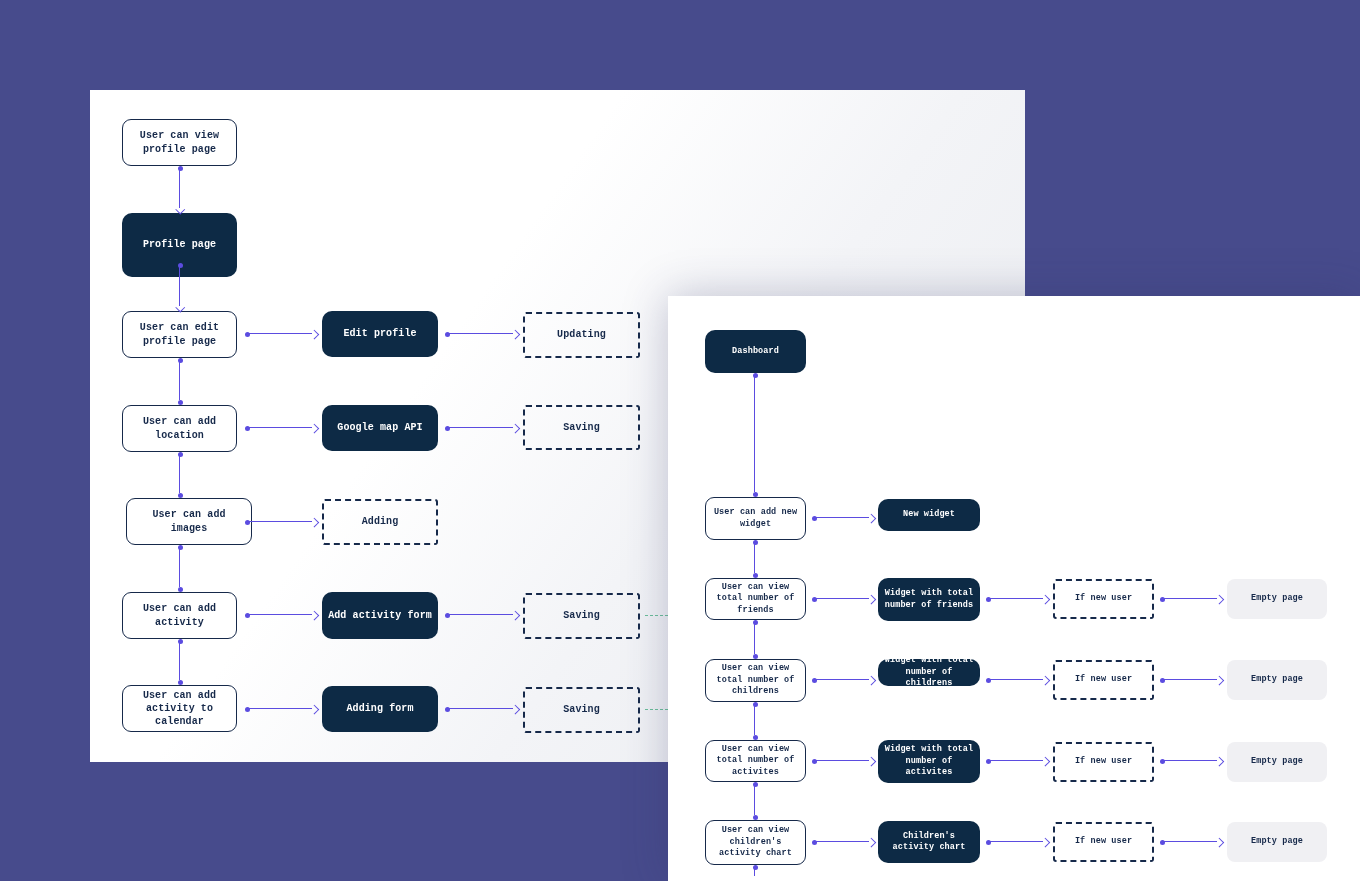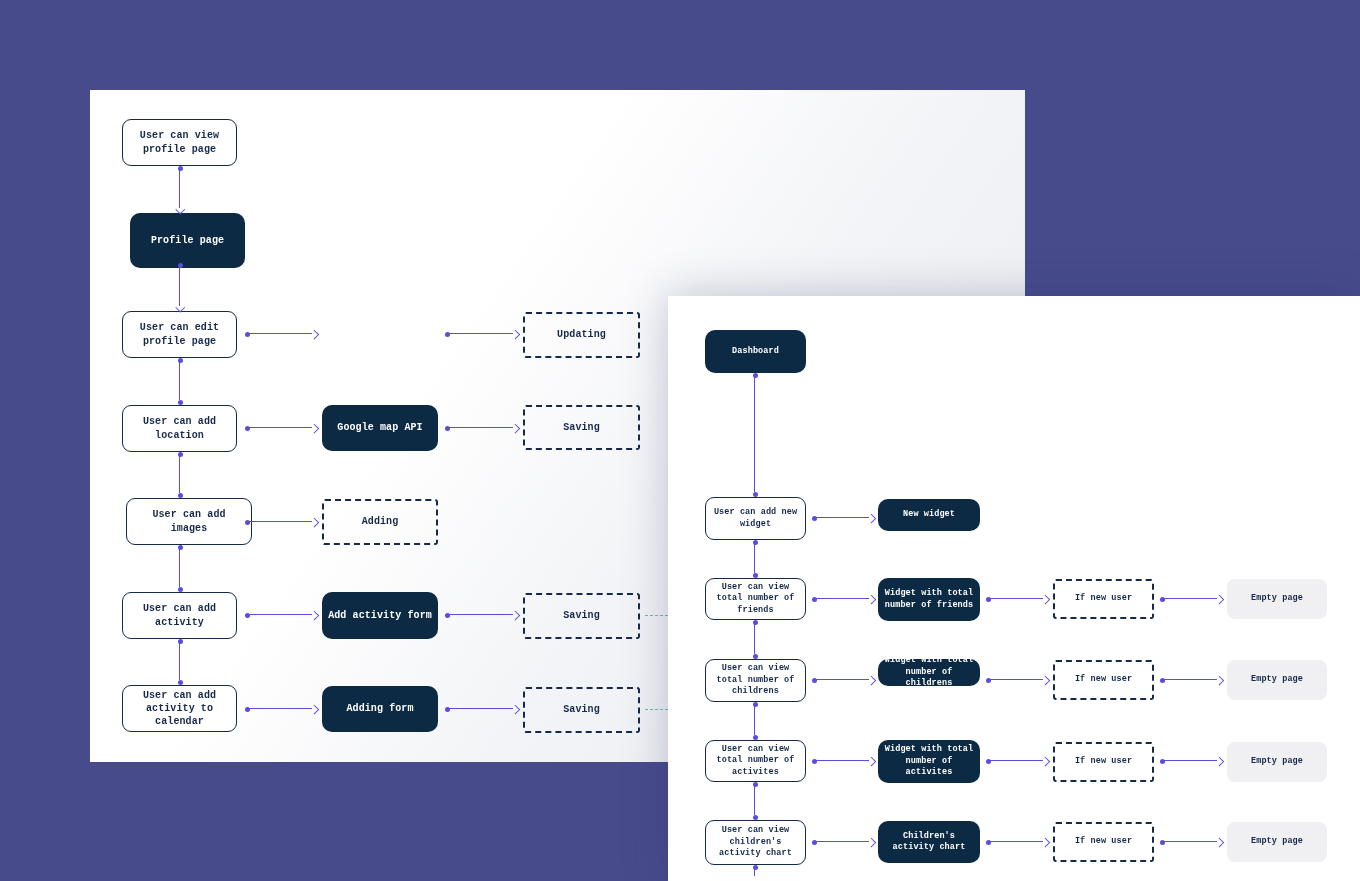--- a/index.html
+++ b/index.html
@@ -47,27 +47,28 @@
   .green-link{position:absolute;border-top:1.6px dashed var(--green-link,#3fae7c);opacity:.75;}
 </style>
 </head>
 <body>
 
 <div class="stage">
 
   <section class="panel panel-left">
 
     <div class="node outline" style="left:32px;top:29px;width:115px;height:47px">User can view profile page</div>
-    <div class="node dark" style="left:40px;top:123px;width:115px;height:55px">Profile page</div>
+    <div class="node dark" style="left:32px;top:123px;width:115px;height:64px">Profile page</div>
     <div class="node outline" style="left:32px;top:221px;width:115px;height:47px">User can edit profile page</div>
     <div class="node outline" style="left:32px;top:315px;width:115px;height:47px">User can add location</div>
     <div class="node outline" style="left:36px;top:408px;width:126px;height:47px">User can add images</div>
     <div class="node outline" style="left:32px;top:502px;width:115px;height:47px">User can add activity</div>
     <div class="node outline" style="left:32px;top:595px;width:115px;height:47px">User can add activity to calendar</div>
 
+    <div class="node dark" style="left:232px;top:221px;width:116px;height:46px">Edit profile</div>
     <div class="node dark" style="left:232px;top:315px;width:116px;height:46px">Google map API</div>
     <div class="node dashed" style="left:232px;top:409px;width:116px;height:46px">Adding</div>
     <div class="node dark" style="left:232px;top:502px;width:116px;height:47px">Add activity form</div>
     <div class="node dark" style="left:232px;top:596px;width:116px;height:46px">Adding form</div>
 
     <div class="node dashed" style="left:433px;top:222px;width:117px;height:46px">Updating</div>
     <div class="node dashed" style="left:433px;top:315px;width:117px;height:45px">Saving</div>
     <div class="node dashed" style="left:433px;top:503px;width:117px;height:46px">Saving</div>
     <div class="node dashed" style="left:433px;top:597px;width:117px;height:46px">Saving</div>
 

